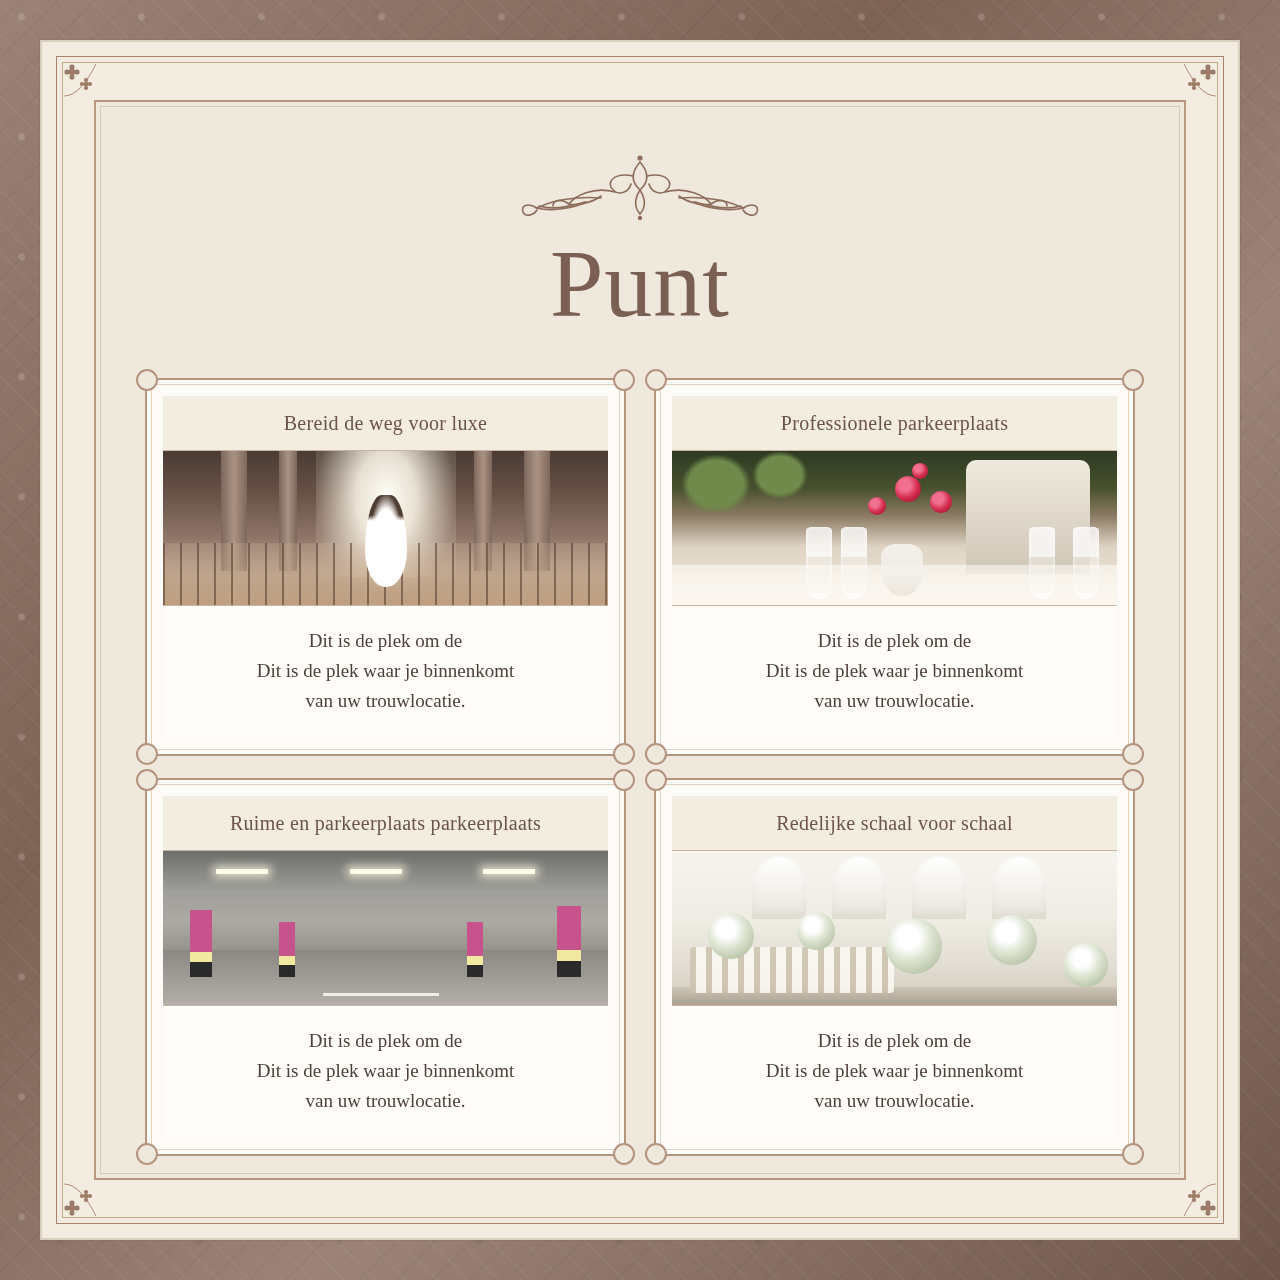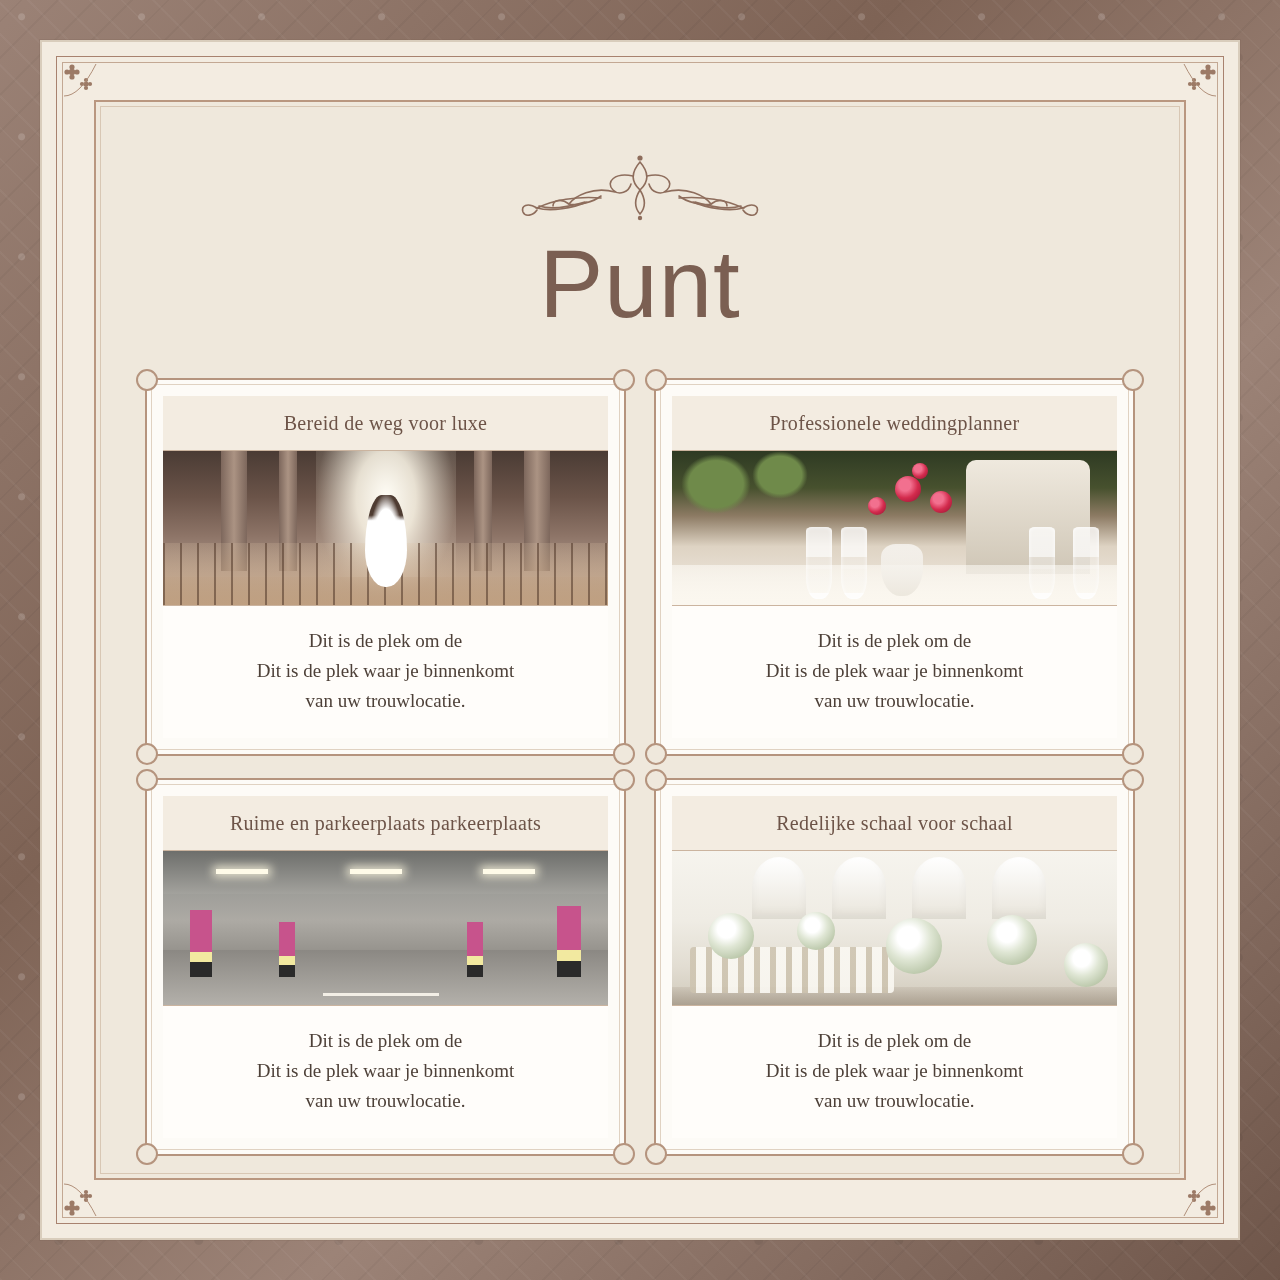--- a/index.html
+++ b/index.html
@@ -109,21 +109,21 @@
   }
 
   .title {
     font-size: 96px;
     line-height: 1;
     color: #7b5f52;
     font-weight: 400;
     letter-spacing: 1px;
     margin-top: 10px;
     margin-bottom: 0;
-    font-family: Liberation Sans, sans-serif;
+    font-family: Liberation Serif, serif;
   }
 
   .grid {
     margin-top: 46px;
     width: 990px;
     display: grid;
     grid-template-columns: 1fr 1fr;
     gap: 22px 28px;
   }
 
@@ -456,21 +456,21 @@
           </div>
         </div>
 
         <div class="card">
           <span class="notch tl"></span>
           <span class="notch tr"></span>
           <span class="notch bl"></span>
           <span class="notch br"></span>
 
           <div class="card-head">
-            <div class="card-title">Professionele weddingplanner</div>
+            <div class="card-title">Professionele parkeerplaats</div>
           </div>
 
           <div class="card-photo">
             <div class="scene-table">
               <div class="chair"></div>
               <div class="leaf" style="left:2%;top:2%;width:70px;height:60px;"></div>
               <div class="leaf" style="left:18%;top:0;width:56px;height:48px;"></div>
               <div class="cloth"></div>
               <div class="vase"></div>
               <div class="rose" style="left:50%;top:16%;width:26px;height:26px;"></div>

